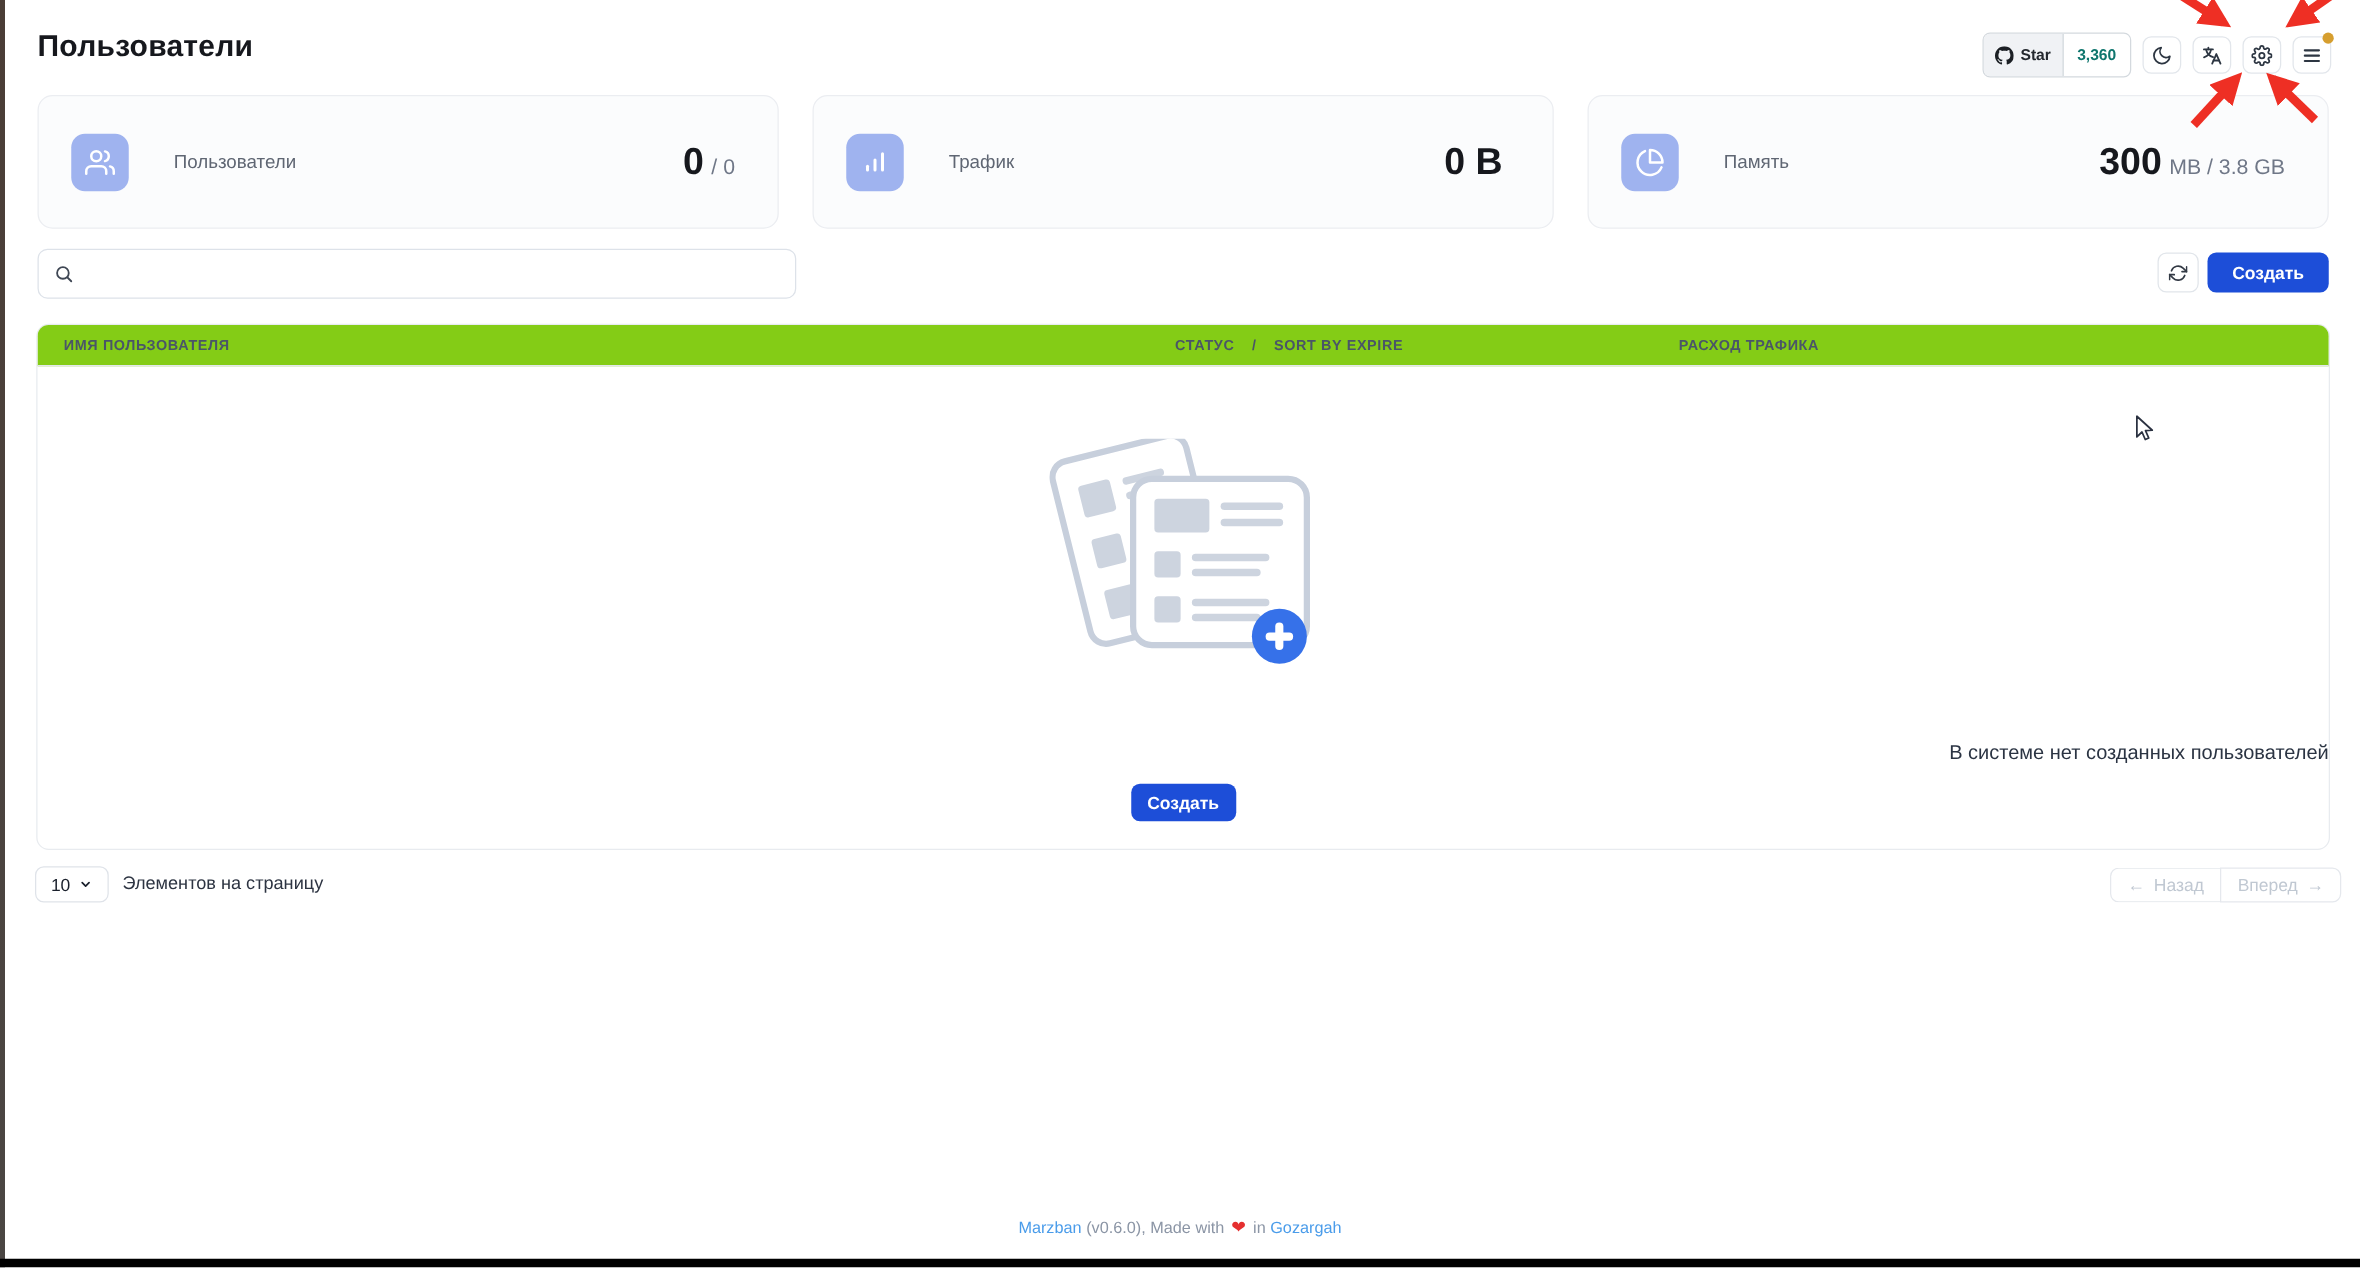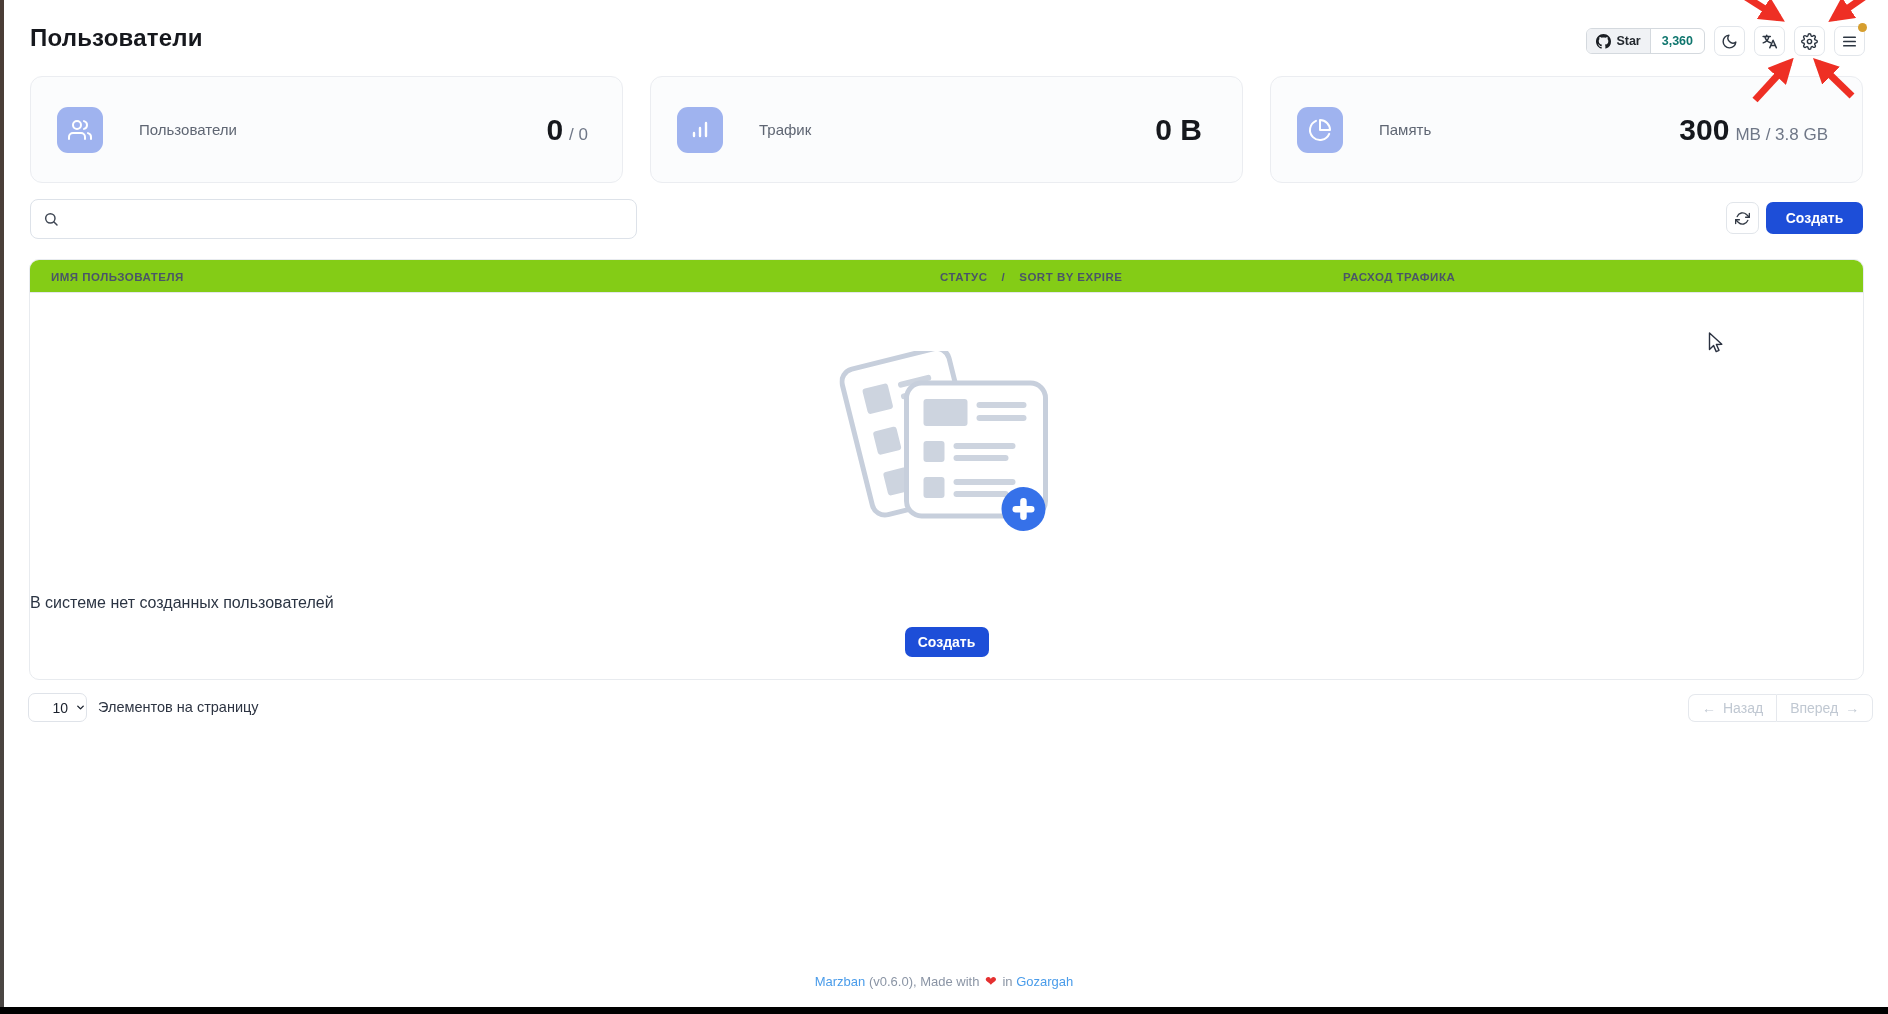--- a/index.html
+++ b/index.html
@@ -10,21 +10,21 @@
   }
   
   .left-strip { position:absolute; left:0; top:0; width:4px; height:1014px;
     background:linear-gradient(#4a3d36,#4a4643); z-index:50; }
   .bottom-bar { position:absolute; left:0; top:1007px; width:1888px; height:7px; background:#000; z-index:50; }
 
   .page-title { position:absolute; left:30px; top:24px; font-size:24px; font-weight:700; color:#16181d; letter-spacing:.2px; }
 
   
   .topbar { position:absolute; top:26px; right:23px; display:flex; align-items:center; gap:9px; }
-  .gh-star { display:flex; align-items:stretch; height:26px; border:1px solid #d4d9de; border-radius:6px; overflow:hidden; font-size:12.5px; cursor:pointer; background:#fff; }
+  .gh-star { display:flex; align-items:stretch; height:36px; border:1px solid #d4d9de; border-radius:6px; overflow:hidden; font-size:12.5px; cursor:pointer; background:#fff; }
   .gh-star .seg1 { display:flex; align-items:center; gap:5px; padding:0 9px; background:#f0f2f5; border-right:1px solid #d4d9de; color:#24292f; font-weight:600;}
   .gh-star .seg2 { display:flex; align-items:center; padding:0 11px; color:#0f766e; font-weight:700; }
   .icon-btn { position:relative; width:31px; height:30px; border:1px solid #e2e6eb; border-radius:7px; background:#fff;
     display:flex; align-items:center; justify-content:center; cursor:pointer; color:#2d3642; }
   .icon-btn svg { display:block; }
   .badge-dot { position:absolute; right:-3px; top:-4px; width:9px; height:9px; border-radius:50%; background:#d69e2e; }
 
   
   .cards { position:absolute; left:30px; top:76px; width:1833px; display:grid; grid-template-columns:1fr 1fr 1fr; gap:27px; }
   .card { height:107px; background:#fbfcfd; border:1px solid #ebedf1; border-radius:12px;
@@ -49,26 +49,26 @@
   
   .panel { position:absolute; left:29px; top:259px; width:1835px; height:421px; border:1px solid #e8ebef; border-radius:10px; background:#fff; overflow:hidden; }
   .thead { position:relative; height:33px; background:#84cc16; border-bottom:1px solid #e3e7ec; }
   .th { position:absolute; top:0; height:33px; display:flex; align-items:center; gap:14px;
     font-size:11.5px; font-weight:700; letter-spacing:.5px; color:#4a5568; text-transform:uppercase; }
   .th-user { left:21px; }
   .th-status { left:910px; }
   .th-traffic { left:1313px; }
   .empty { position:absolute; left:0; top:33px; width:100%; height:388px; }
   .empty .illus { position:absolute; left:50%; top:58px; transform:translateX(-50%); }
-  .empty .msg { position:absolute; left:0; top:301px; width:100%; text-align:left; font-size:16px; color:#2b3443; }
+  .empty .msg { position:absolute; left:0; top:301px; width:100%; text-align:right; font-size:16px; color:#2b3443; }
   .empty .create-mid { position:absolute; left:50%; top:334px; transform:translateX(-50%); width:84px; height:30px; }
 
   
   .psize { position:absolute; left:28px; top:693px; width:59px; height:29px; border:1px solid #dfe3e9; border-radius:7px; background:#fff;
-    display:flex; align-items:center; justify-content:flex-end; gap:7px; font-size:14px; color:#1a202c; cursor:pointer; }
+    display:flex; align-items:center; justify-content:center; gap:7px; font-size:14px; color:#1a202c; cursor:pointer; }
   .plabel { position:absolute; left:98px; top:699px; font-size:14.5px; color:#2d3442; }
   .pnav { position:absolute; left:1688px; top:694px; display:flex; }
   .pnav button { height:28px; background:#fff; border:1px solid #e5e8ed; color:#c0c8d2; font-size:14px; font-family:inherit;
     display:flex; align-items:center; gap:7px; padding:0 13px; cursor:default; }
   .pnav .prev { border-radius:7px 0 0 7px; border-right:none; }
   .pnav .next { border-radius:0 7px 7px 0; }
 
   
   .footer { position:absolute; left:0; top:973px; width:100%; text-align:center; font-size:13px; color:#8b95a5; }
   .footer a { color:#4a9cea; text-decoration:none; cursor:pointer; }

